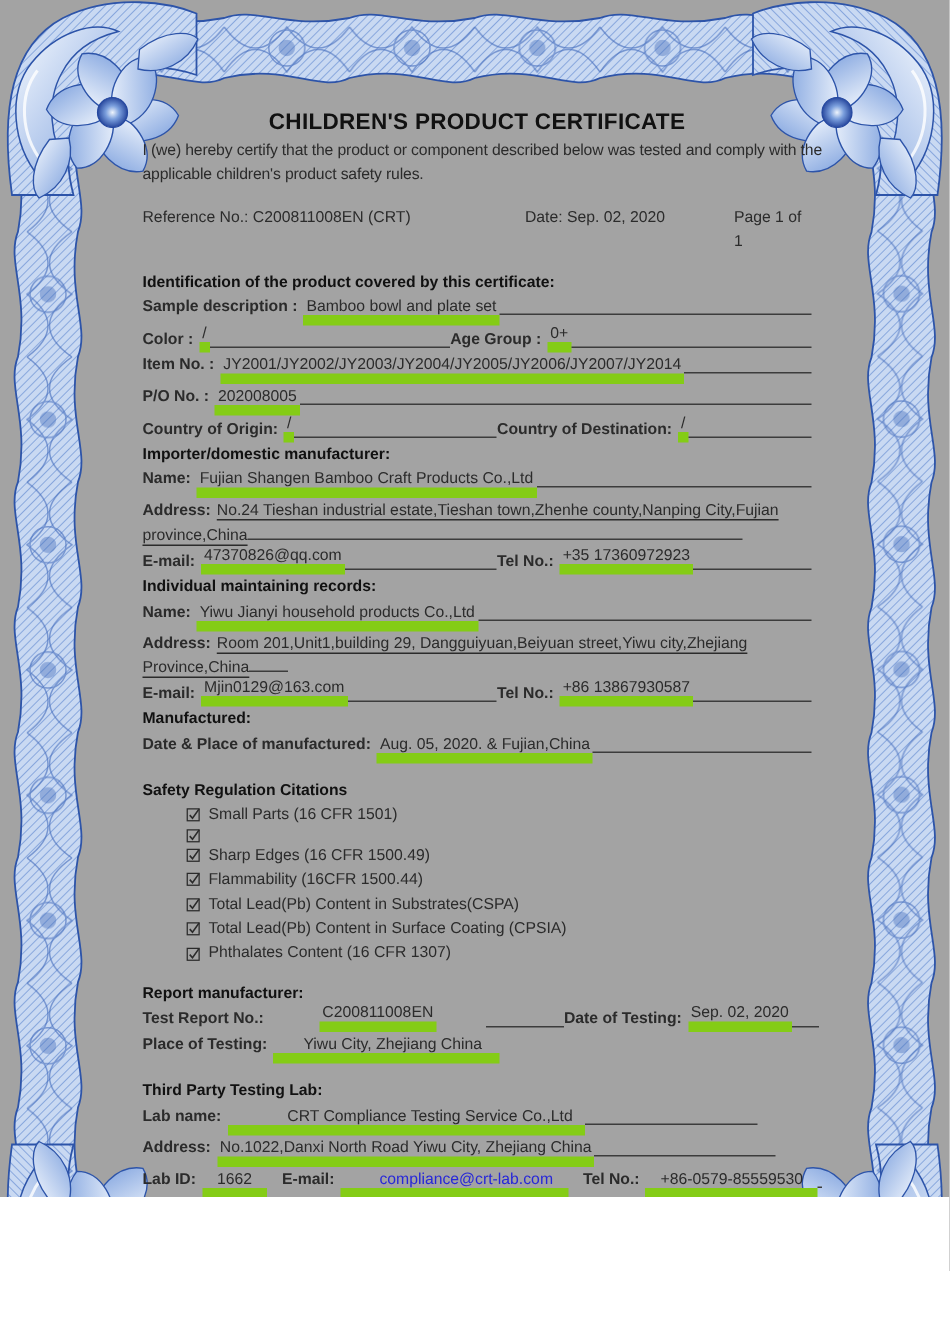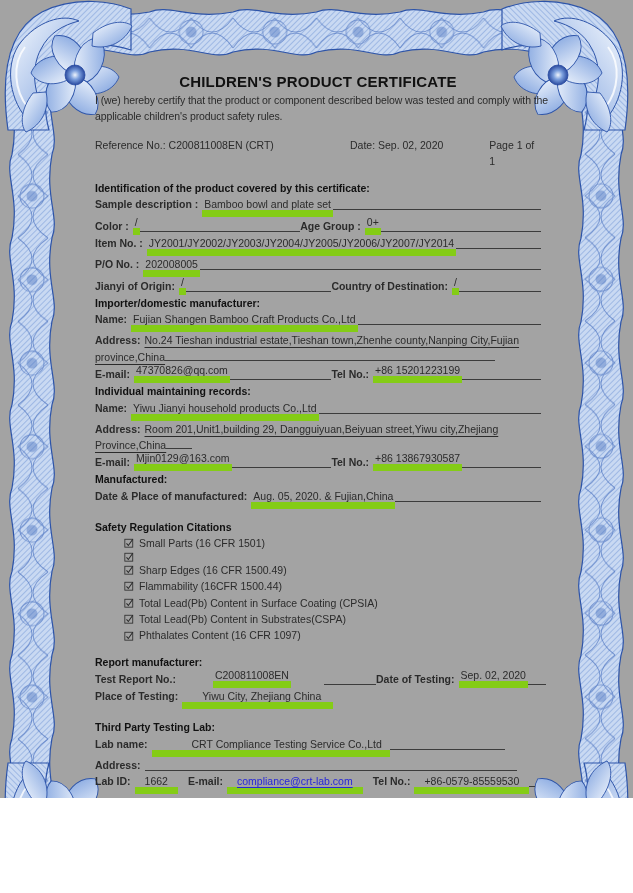--- a/index.html
+++ b/index.html
@@ -43,21 +43,21 @@
   .fill.mr36{margin-right:36px;}
   .fill.mr24{margin-right:24px;}
   .fill.mr6{margin-right:6px;}
   .arow .lbl{margin-right:4px;}
   .u{text-decoration:underline;text-underline-offset:3px;}
   .ifill{display:inline-block;border-bottom:1px solid #3c3c3c;height:9px;}
   .w330{width:330px;} .w26{width:26px;}
   .chk{display:flex;align-items:center;padding-left:29px;}
   .cb{flex:none;width:10px;height:10px;margin-right:5px;display:inline-flex;}
   .link{color:#2727d8;}
-  .link .linktext{text-decoration:underline;text-underline-offset:2px;}
+  .link .linktext{text-underline-offset:2px;margin-left:16px;}
   .mlbl{margin-left:10px;}
 </style>
 </head>
 <body>
 
 <div class="page">
 
   <svg class="borderart" width="633" height="893" viewBox="0 0 633 893" aria-hidden="true">
     <defs>
       <pattern id="eng" width="4" height="4" patternUnits="userSpaceOnUse" patternTransform="rotate(45)">
@@ -175,21 +175,21 @@
       <span class="uv">JY2001/JY2002/JY2003/JY2004/JY2005/JY2006/JY2007/JY2014</span>
       <span class="fill"></span>
     </div>
     <div class="row">
       <span class="lbl">P/O No. :</span>
       <span class="uv">202008005</span>
       <span class="fill"></span>
     </div>
     <div class="row">
       <span class="cell c53">
-        <span class="lbl">Jianyi of Origin:</span>
+        <span class="lbl">Country of Origin:</span>
         <span class="uv">/</span>
         <span class="fill"></span>
       </span>
       <span class="cell cgrow">
         <span class="lbl">Country of Destination:</span>
         <span class="uv">/</span>
         <span class="fill"></span>
       </span>
     </div>
 
@@ -203,21 +203,21 @@
       <span class="lbl">Address:</span><span class="u">No.24 Tieshan industrial estate,Tieshan town,Zhenhe county,Nanping City,Fujian province,China</span><span class="ifill w330"></span>
     </div>
     <div class="row">
       <span class="cell c53">
         <span class="lbl">E-mail:</span>
         <span class="uv">47370826@qq.com</span>
         <span class="fill"></span>
       </span>
       <span class="cell cgrow">
         <span class="lbl">Tel No.:</span>
-        <span class="uv">+86 15201223199</span>
+        <span class="uv">+35 17360972923</span>
         <span class="fill"></span>
       </span>
     </div>
 
     <div class="h">Individual maintaining records:</div>
     <div class="row">
       <span class="lbl">Name:</span>
       <span class="uv">Yiwu Jianyi household products Co.,Ltd</span>
       <span class="fill"></span>
     </div>
@@ -280,39 +280,39 @@
         </span>
       <span>Flammability (16CFR 1500.44)</span>
     </div>
     <div class="chk">
       <span class="cb">
           <svg viewBox="0 0 12 12" width="10" height="10">
             <rect x="1" y="1.5" width="9.5" height="9.5" fill="none" stroke="#2b2b2b" stroke-width="1"></rect>
             <path d="M3,6.5 L5.2,9 L10.5,1.5" fill="none" stroke="#2b2b2b" stroke-width="1.3"></path>
           </svg>
         </span>
+      <span>Total Lead(Pb) Content in Substrates(CSPA)</span>
+    </div>
+    <div class="chk">
+      <span class="cb">
+          <svg viewBox="0 0 12 12" width="10" height="10">
+            <rect x="1" y="1.5" width="9.5" height="9.5" fill="none" stroke="#2b2b2b" stroke-width="1"></rect>
+            <path d="M3,6.5 L5.2,9 L10.5,1.5" fill="none" stroke="#2b2b2b" stroke-width="1.3"></path>
+          </svg>
+        </span>
       <span>Total Lead(Pb) Content in Surface Coating (CPSIA)</span>
     </div>
     <div class="chk">
       <span class="cb">
           <svg viewBox="0 0 12 12" width="10" height="10">
             <rect x="1" y="1.5" width="9.5" height="9.5" fill="none" stroke="#2b2b2b" stroke-width="1"></rect>
             <path d="M3,6.5 L5.2,9 L10.5,1.5" fill="none" stroke="#2b2b2b" stroke-width="1.3"></path>
           </svg>
         </span>
-      <span>Total Lead(Pb) Content in Substrates(CSPA)</span>
-    </div>
-    <div class="chk">
-      <span class="cb">
-          <svg viewBox="0 0 12 12" width="10" height="10">
-            <rect x="1" y="1.5" width="9.5" height="9.5" fill="none" stroke="#2b2b2b" stroke-width="1"></rect>
-            <path d="M3,6.5 L5.2,9 L10.5,1.5" fill="none" stroke="#2b2b2b" stroke-width="1.3"></path>
-          </svg>
-        </span>
-      <span>Phthalates Content (16 CFR 1097)</span>
+      <span>Phthalates Content (16 CFR 1307)</span>
     </div>
 
     <div class="h gap">Report manufacturer:</div>
     <div class="row">
       <span class="cell c63">
         <span class="lbl">Test Report No.:</span>
         <span class="uv">C200811008EN</span>
         <span class="fill"></span>
       </span>
       <span class="cell cgrow">
@@ -327,20 +327,21 @@
     </div>
 
     <div class="h gap">Third Party Testing Lab:</div>
     <div class="row">
       <span class="lbl">Lab name:</span>
       <span class="uv pl40">CRT Compliance Testing Service Co.,Ltd</span>
       <span class="fill mr36"></span>
     </div>
     <div class="row">
       <span class="lbl">Address:</span>
+      <span class="uv">No.1022,Danxi North Road Yiwu City, Zhejiang China</span>
       <span class="fill mr24"></span>
     </div>
     <div class="row">
       <span class="lbl">Lab ID:</span>
       <span class="uv pad10">1662</span>
       <span class="lbl mlbl">E-mail:</span>
       <span class="uv pad10 link"><span class="linktext">compliance@crt-lab.com</span></span>
       <span class="lbl mlbl">Tel No.:</span>
       <span class="uv pad10">+86-0579-85559530</span>
       <span class="fill mr6"></span>

